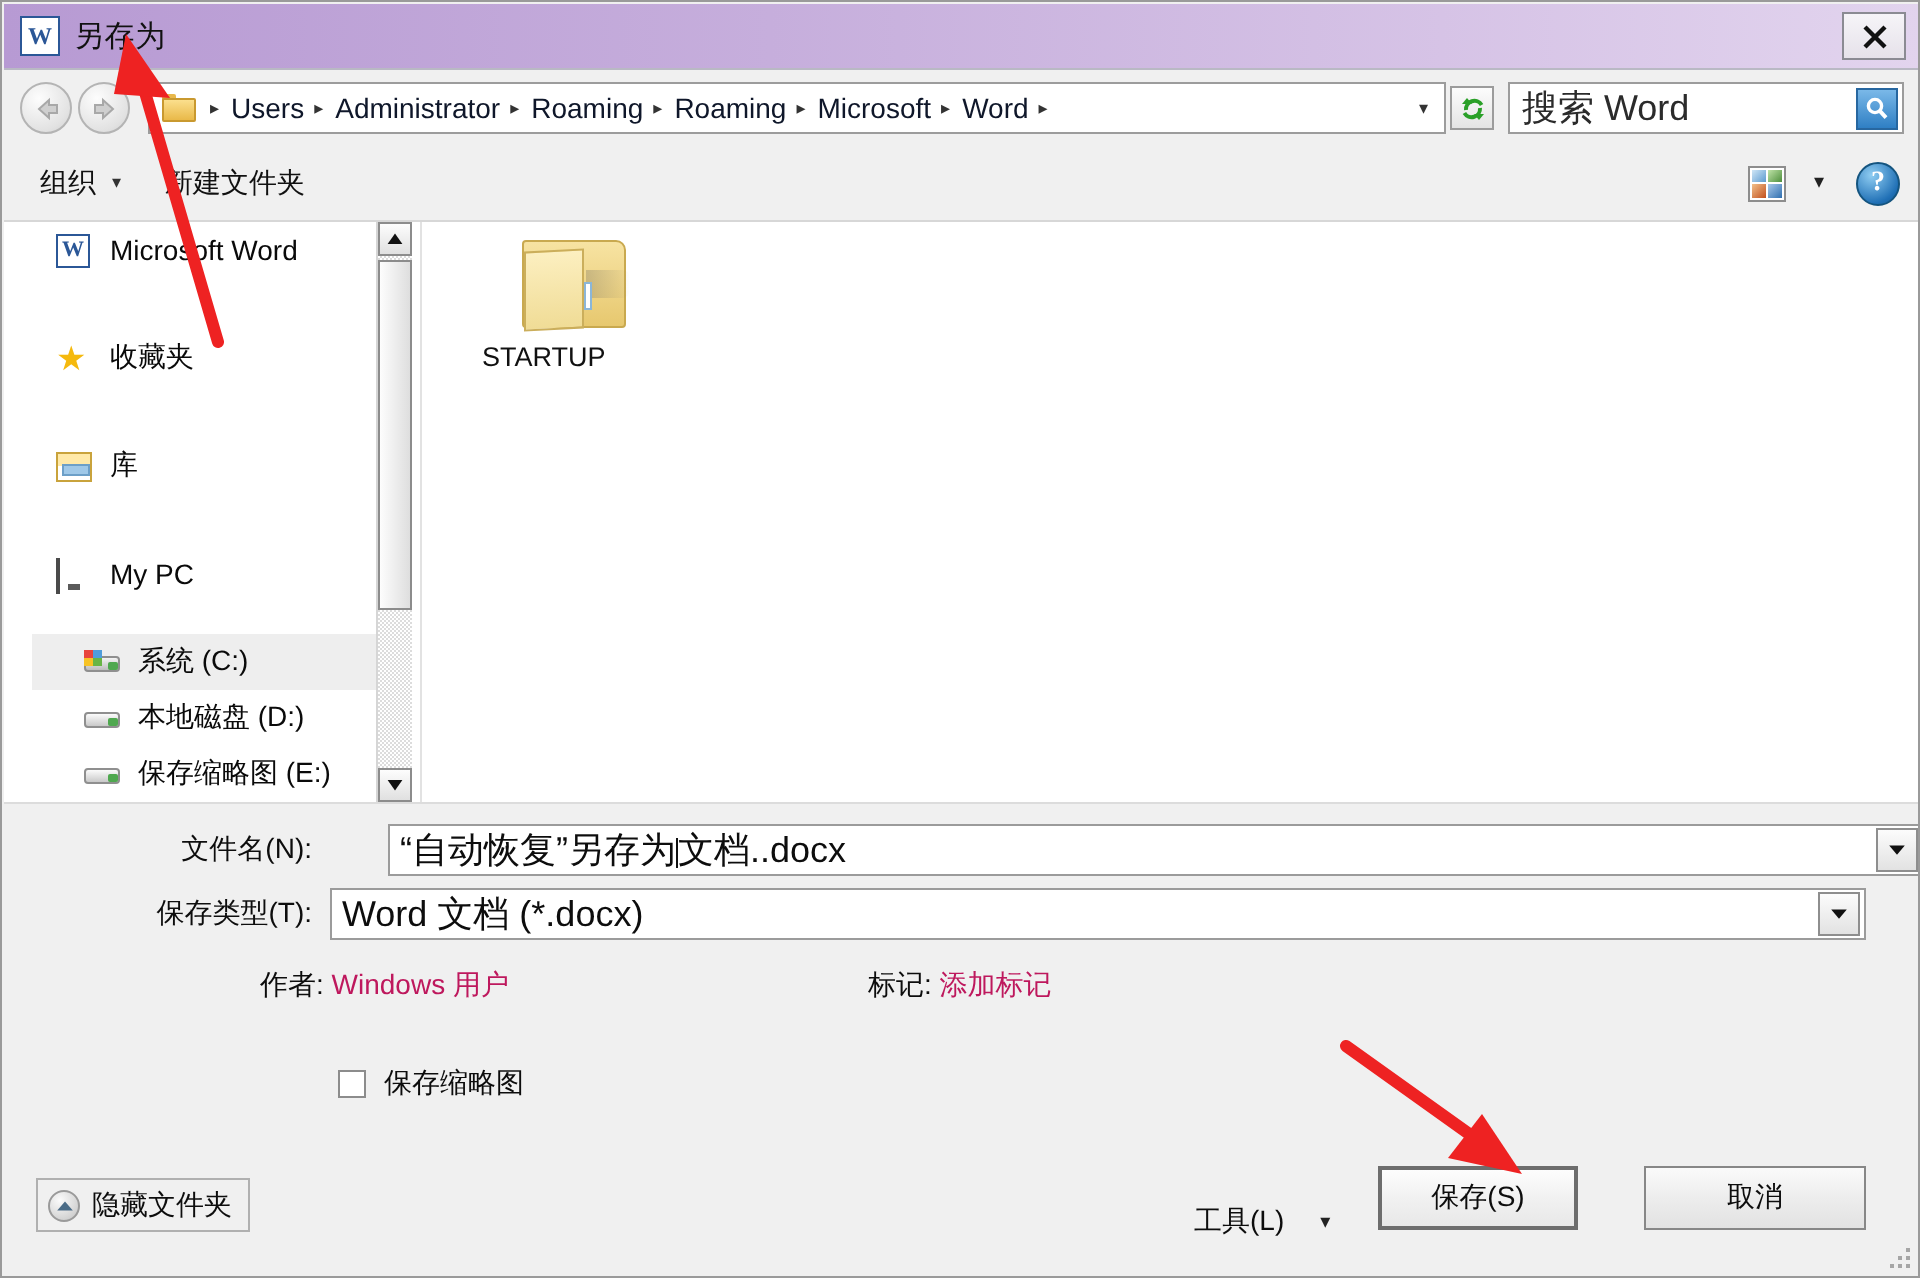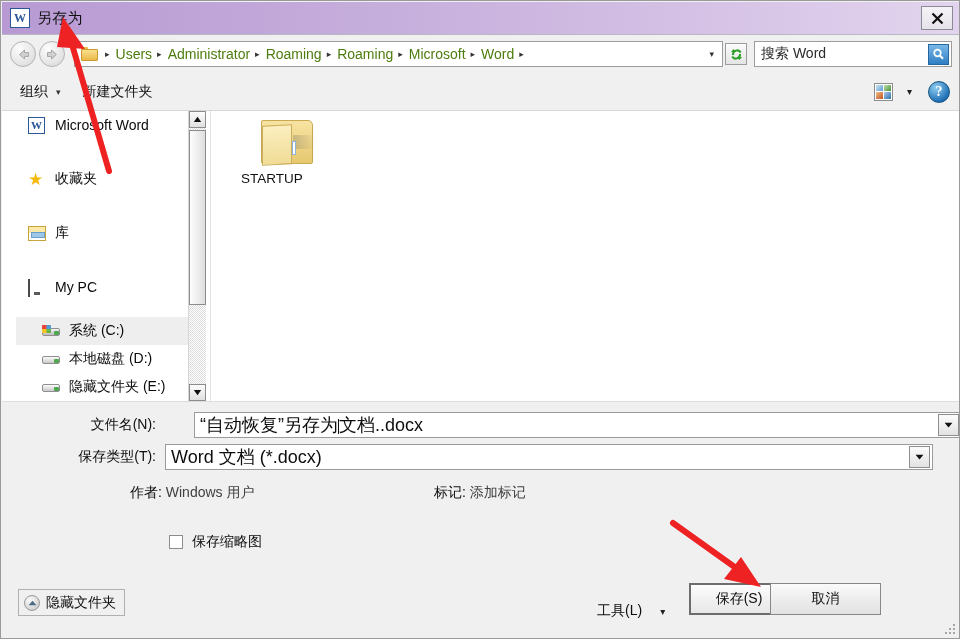--- a/index.html
+++ b/index.html
@@ -114,21 +114,21 @@
   .folder-ico .body {
     position: absolute; left: 0; top: 2px;
     width: 17px; height: 12px;
     background: linear-gradient(to bottom, #fbdf8d, #e9b949);
     border: 1px solid #c9992f;
     border-radius: 1px;
     box-sizing: border-box;
   }
   .crumb {
     font-size: 14px;
-    color: #4d7c0f;
+    color: #0f172a;
     padding: 0 1px;
     white-space: nowrap;
   }
   .crumb-sep {
     color: #333;
     font-size: 9px;
     padding: 0 5px 0 4px;
     line-height: 1;
   }
   .crumb-spacer { flex: 1; }
@@ -151,21 +151,21 @@
     background: #ffffff;
     border: 1px solid #9c9c9c;
     box-sizing: border-box;
     display: flex;
     align-items: center;
     padding: 0 2px 0 6px;
     flex: 0 0 auto;
   }
   .searchbox .placeholder {
     flex: 1;
-    font-size: 14px;
+    font-size: 18px;
     color: #2b2b2b;
   }
   .search-ico-btn {
     width: 21px; height: 21px;
     background: linear-gradient(to bottom, #7ab8e8, #2f7fc4);
     border: 1px solid #2767a0;
     box-sizing: border-box;
     display: flex; align-items: center; justify-content: center;
   }
 
@@ -478,21 +478,21 @@
 
   .meta-row {
     position: absolute;
     top: 82px; left: 0;
     width: 100%;
     font-size: 14px;
     color: #0d0d0d;
   }
   .meta-author { position: absolute; left: 128px; top: 0; }
   .meta-tags { position: absolute; left: 432px; top: 0; }
-  .meta-value { color: #404040; margin-top: 40px; }
+  .meta-value { color: #be185d; margin-top: 40px; }
 
   .cb-row {
     position: absolute;
     top: 131px; left: 167px;
     display: flex;
     align-items: center;
     font-size: 14px;
     color: #0d0d0d;
   }
   .checkbox {
@@ -548,21 +548,21 @@
     align-items: center;
     justify-content: center;
   }
   .btn-save {
     left: 687px; top: 181px;
     width: 100px;
     border: 2px solid #6d6d6d;
     background: linear-gradient(to bottom, #fdfdfd, #f1f1f1 50%, #e8e8e8);
   }
   .btn-cancel {
-    left: 768px; top: 181px;
+    left: 820px; top: 181px;
     width: 111px;
   }
 
   .grip {
     position: absolute;
     right: 3px; bottom: 3px;
     width: 14px; height: 14px;
   }
   .grip i {
     position: absolute;
@@ -722,21 +722,21 @@
         <span>本地磁盘 (D:)</span>
       </div>
 
       <div class="side-item child">
         <span class="side-ico">
           <span class="ico-drive">
               <span class="d1"></span>
               <span class="d2"></span>
             </span>
         </span>
-        <span>隐藏文件夹 (E:)</span>
+        <span>保存缩略图 (E:)</span>
       </div>
 
       <div class="side-clip">本地磁盘 (F:)</div>
     </div>
 
     <div class="sb">
       <div class="sb-btn sb-up">
         <svg width="9" height="7" viewBox="0 0 9 7">
           <path d="M4.5 0.8 L8.2 6 L0.8 6 Z" fill="#111"></path>
         </svg>

